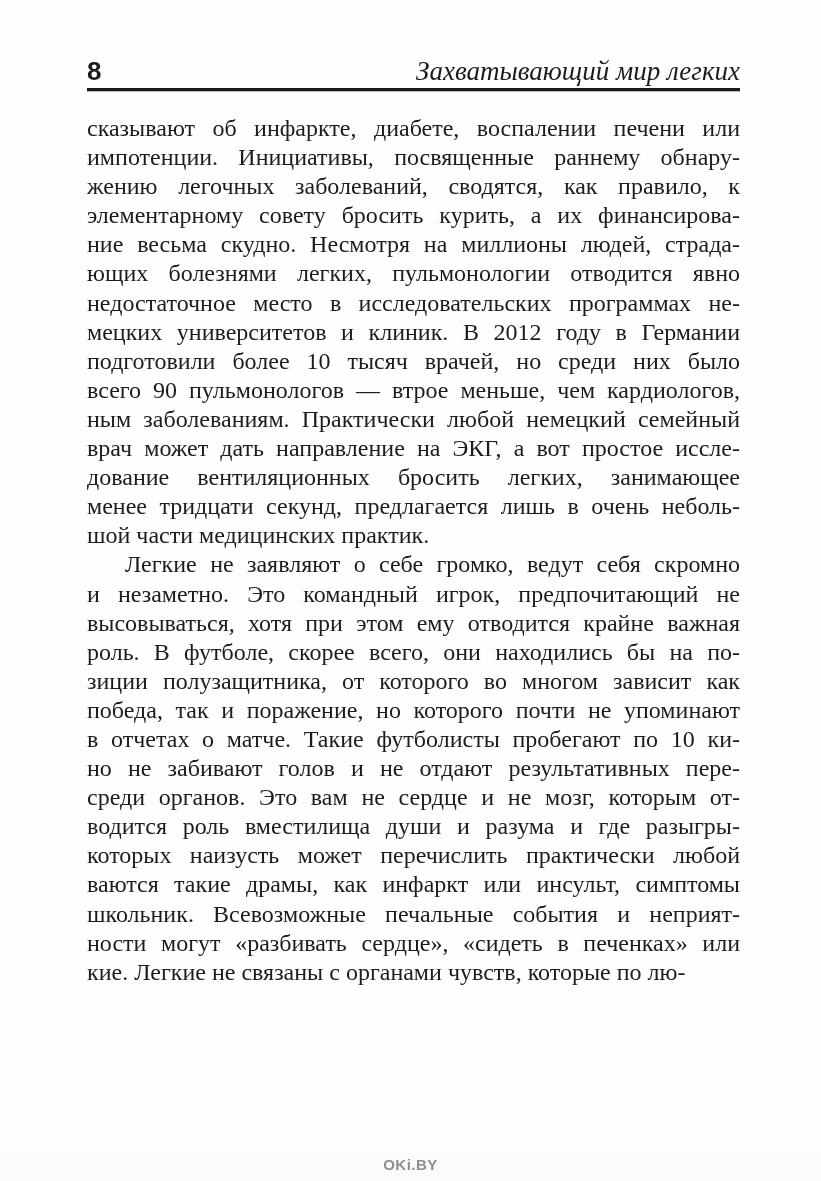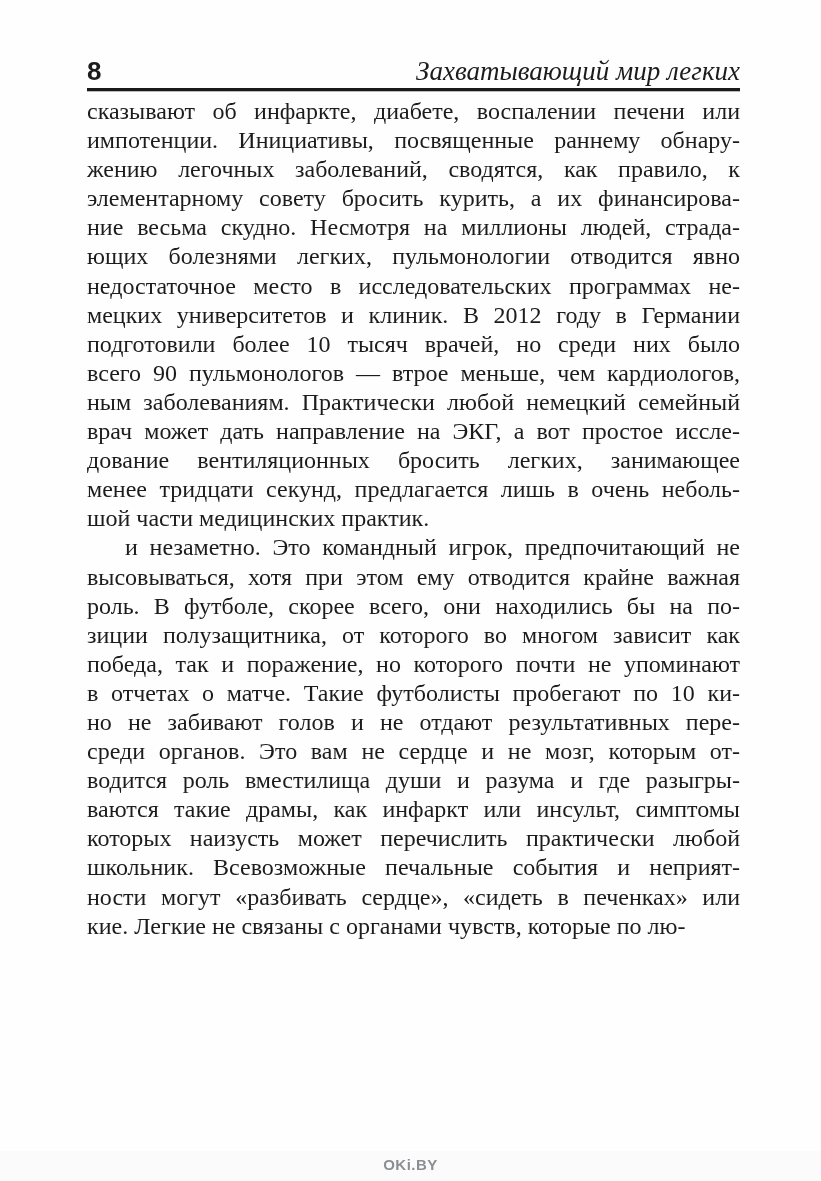--- a/index.html
+++ b/index.html
@@ -35,21 +35,21 @@
     white-space: nowrap;
     font-style: italic;
   }
   .header-rule {
     margin-top: 2px;
     height: 3px;
     background: #1a1a1a;
     border-bottom: 1px solid #bbb;
   }
   .page-body {
-    margin-top: 5px;
+    margin-top: 22px;
     font-family: "Liberation Serif", "DejaVu Serif", serif;
     font-size: 24px;
   }
   .text-line {
     line-height: 29.1px;
     text-align: justify;
     text-align-last: justify;
     white-space: normal;
   }
   .text-line.last {
@@ -103,31 +103,32 @@
         <div class="text-line">мецких университетов и клиник. В 2012 году в Германии</div>
         <div class="text-line">подготовили более 10 тысяч врачей, но среди них было</div>
         <div class="text-line">всего 90 пульмонологов — втрое меньше, чем кардиологов,</div>
         <div class="text-line">ным заболеваниям. Практически любой немецкий семейный</div>
         <div class="text-line">врач может дать направление на ЭКГ, а вот простое иссле-</div>
         <div class="text-line">дование вентиляционных бросить легких, занимающее</div>
         <div class="text-line">менее тридцати секунд, предлагается лишь в очень неболь-</div>
         <div class="text-line last">шой части медицинских практик.</div>
       </div>
     <div class="para indent">
+        <div class="text-line">Легкие не заявляют о себе громко, ведут себя скромно</div>
         <div class="text-line">и незаметно. Это командный игрок, предпочитающий не</div>
         <div class="text-line">высовываться, хотя при этом ему отводится крайне важная</div>
         <div class="text-line">роль. В футболе, скорее всего, они находились бы на по-</div>
         <div class="text-line">зиции полузащитника, от которого во многом зависит как</div>
         <div class="text-line">победа, так и поражение, но которого почти не упоминают</div>
         <div class="text-line">в отчетах о матче. Такие футболисты пробегают по 10 ки-</div>
         <div class="text-line">но не забивают голов и не отдают результативных пере-</div>
         <div class="text-line">среди органов. Это вам не сердце и не мозг, которым от-</div>
         <div class="text-line">водится роль вместилища души и разума и где разыгры-</div>
+        <div class="text-line">которых наизусть может перечислить практически любой</div>
         <div class="text-line">ваются такие драмы, как инфаркт или инсульт, симптомы</div>
-        <div class="text-line">которых наизусть может перечислить практически любой</div>
         <div class="text-line">школьник. Всевозможные печальные события и неприят-</div>
         <div class="text-line">ности могут «разбивать сердце», «сидеть в печенках» или</div>
         <div class="text-line last">кие. Легкие не связаны с органами чувств, которые по лю-</div>
       </div>
   </main>
 
   <div class="footer-band">
     <span class="watermark">OKi.BY</span>
   </div>
 

